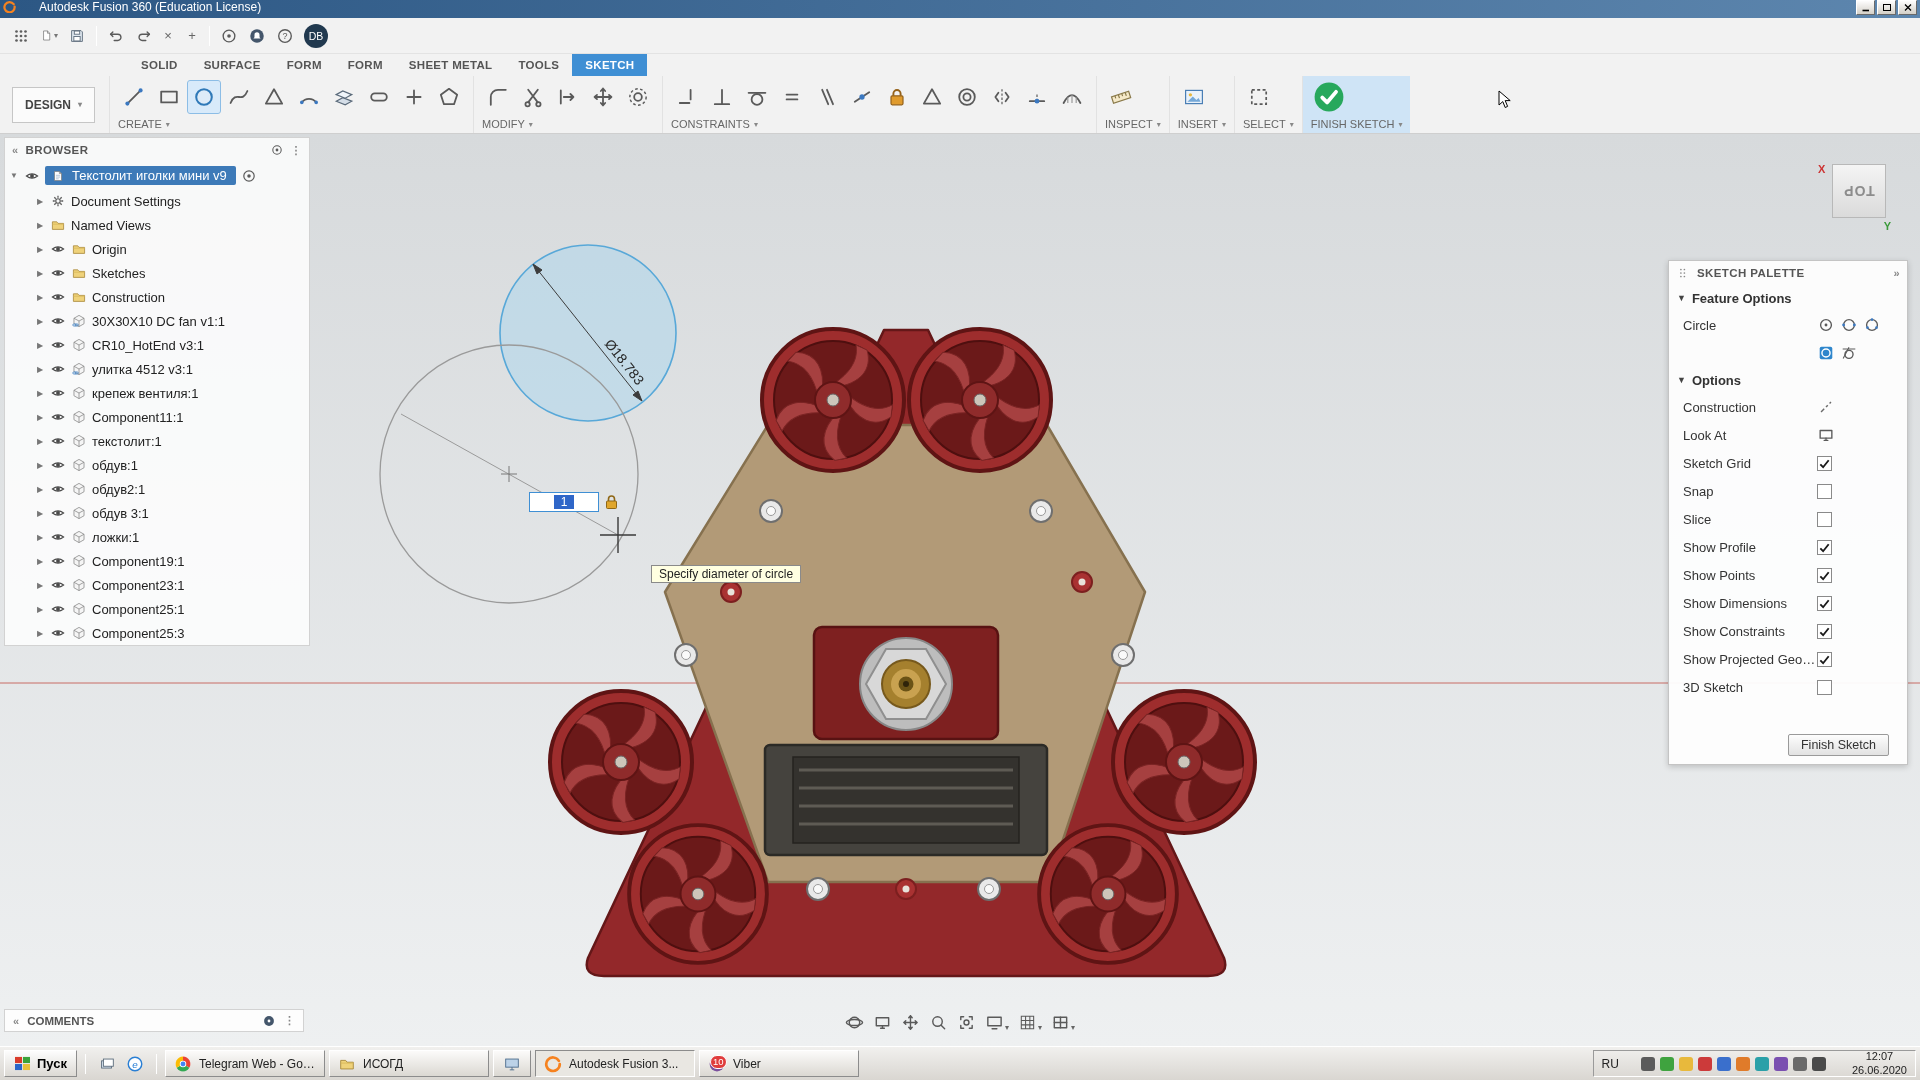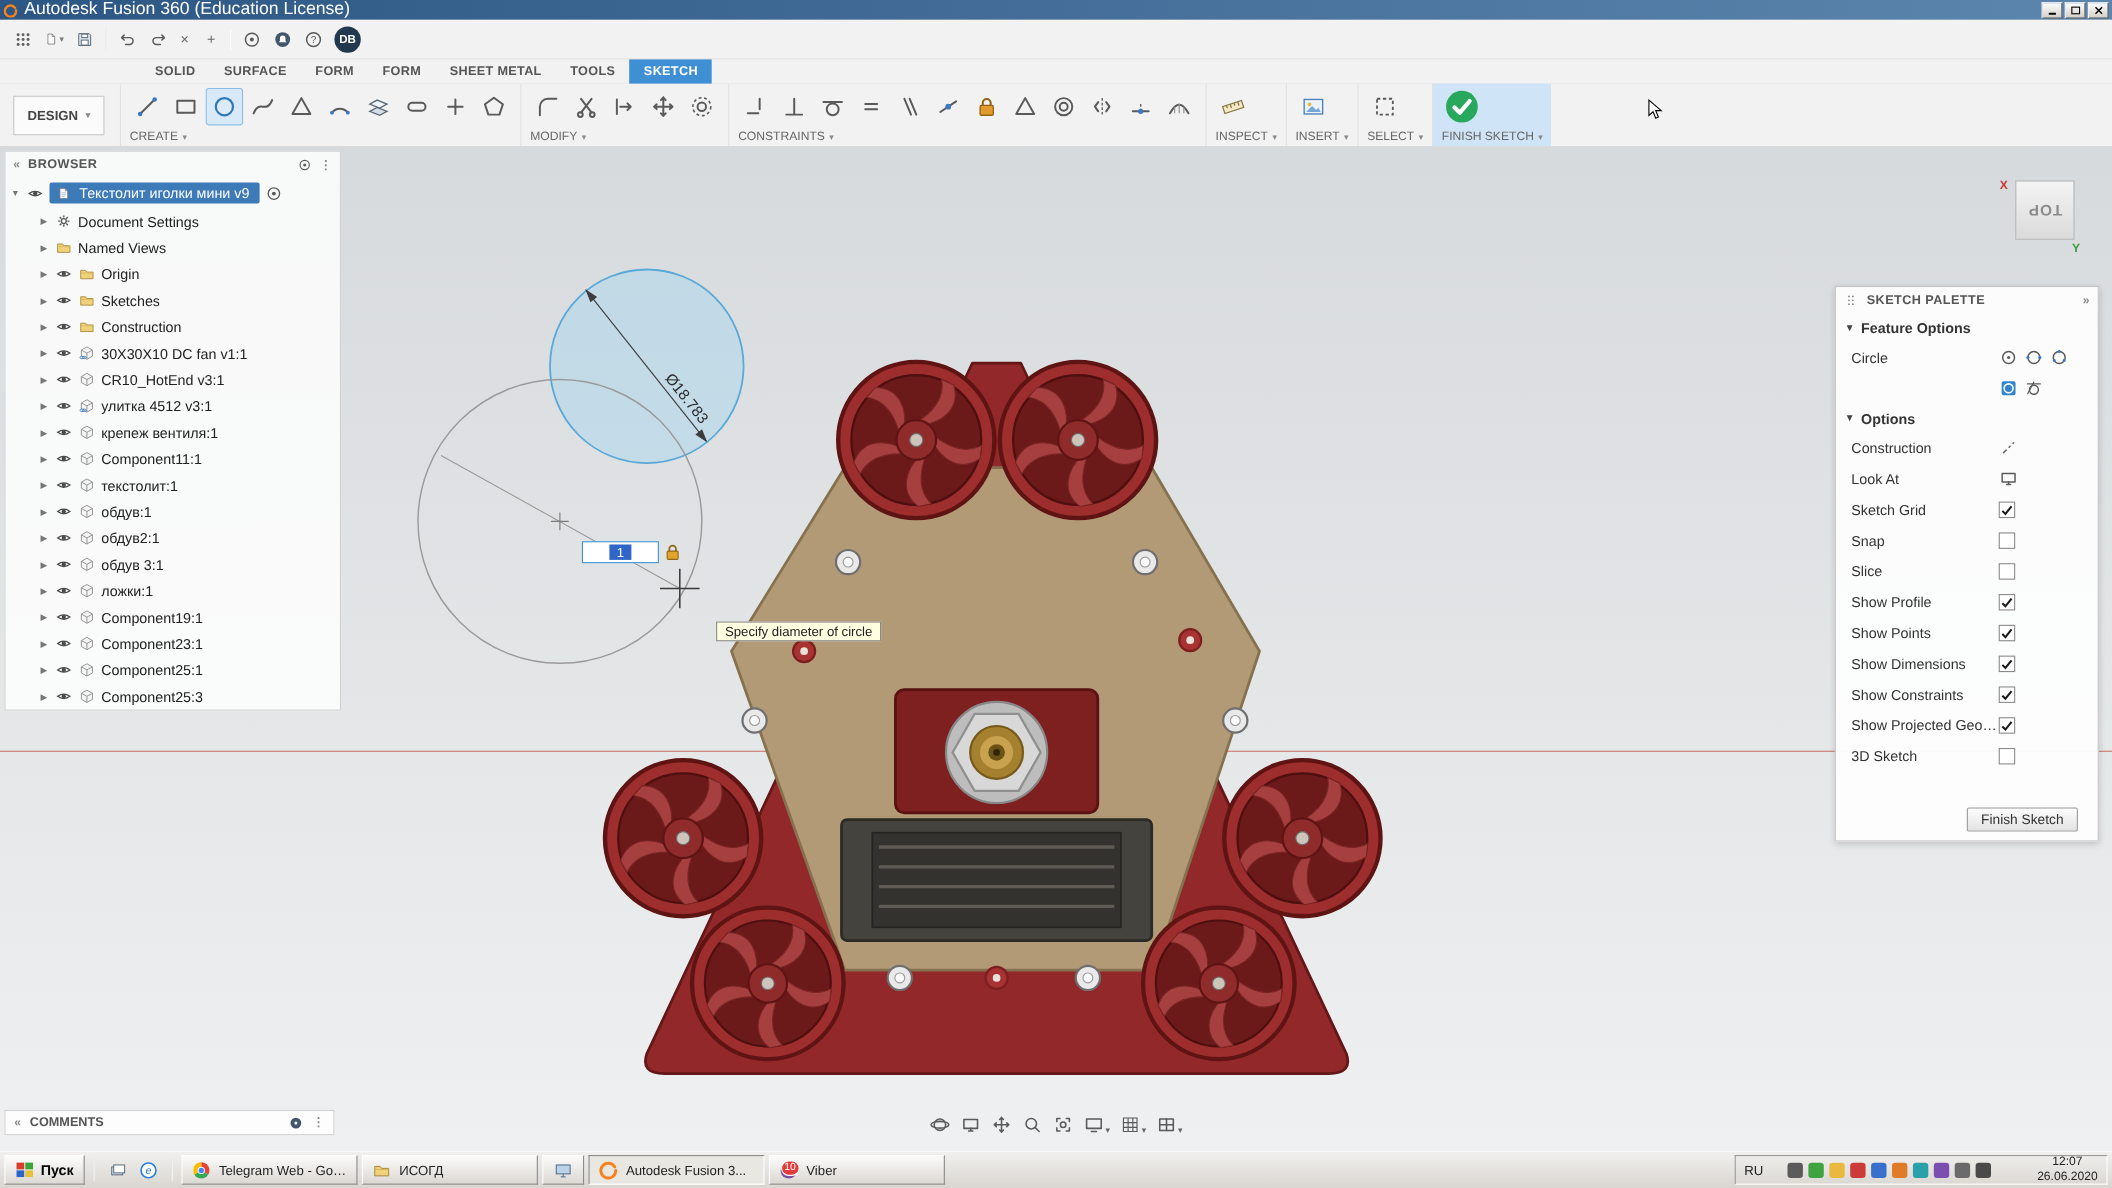--- a/index.html
+++ b/index.html
@@ -3,36 +3,36 @@
 <meta charset="utf-8">
 <style>
   *{margin:0;padding:0;box-sizing:border-box}
   html,body{width:1920px;height:1080px;overflow:hidden}
   body{font-family:"Liberation Sans",sans-serif;background:#d8d8d8;position:relative}
   .icon svg,.rcell svg,.tray-ic svg{display:block;width:100%;height:100%}
   .spacer{flex:1}
   .vsep{width:1px;height:20px;background:#c2c2c2;border-right:1px solid #fff;margin:0 4px}
 
   
-  .titlebar{height:18px;background:linear-gradient(90deg,var(--titlebar-blue,#2c5784),#5d86ae);color:#fff;display:flex;align-items:center;gap:6px;padding:0 3px;font-size:16px}
+  .titlebar{height:18px;background:linear-gradient(90deg,var(--titlebar-blue,#2c5784),#5d86ae);color:#fff;display:flex;gap:23px;padding:0 3px;font-size:12px}
   .titlebar .app-ico{width:13px;height:13px}
   .winbtns{margin-left:auto;display:flex;gap:2px}
   .wbtn{width:19px;height:15px;background:linear-gradient(#fdfdfd,#d4d0c8);border:1px solid;border-color:#fff #6a6a6a #6a6a6a #fff;display:flex;align-items:center;justify-content:center}
   .wbtn svg{width:10px;height:9px}
 
   
   .qat{height:36px;background:#f2f2f2;display:flex;align-items:center;padding:0 8px;border-bottom:1px solid #e3e3e3}
   .qat-left,.qat-right{display:flex;align-items:center;gap:2px}
   .qbtn{width:26px;height:26px;padding:4px;display:flex;align-items:center;justify-content:center;border-radius:2px}
   .qbtn .caret{font-size:8px;color:#777;margin-left:1px}
   .qat-center{flex:1;display:flex;justify-content:center}
   .doc-tab{display:flex;align-items:center;gap:7px;padding:5px 16px;font-size:13px;color:#333}
   .doc-tab .icon{width:15px;height:15px}
   .tabx{font-size:13px;color:#666;width:22px;height:22px;display:flex;align-items:center;justify-content:center}
-  .avatar{width:24px;height:24px;border-radius:50%;background:#21394f;color:#fff;font-size:10.5px;font-weight:bold;display:flex;align-items:center;justify-content:center;margin-left:4px}
+  .avatar{width:24px;height:24px;border-radius:50%;background:#21394f;color:#fff;font-size:10.5px;font-weight:normal;display:flex;align-items:center;justify-content:center;margin-left:4px}
 
   
   .tabrow{height:22px;background:#f2f2f2;display:flex;align-items:stretch;padding-left:128px}
   .tab{padding:4px 13px;font-size:11.5px;font-weight:bold;color:#555;letter-spacing:.3px;display:flex;align-items:center}
   .tab.active{background:var(--accent,#3f8fd4);color:#fff}
 
   
   .ribbon{height:58px;background:#f2f2f2;display:flex;align-items:stretch;border-bottom:1px solid #cfcfcf}
   .design-btn{align-self:center;margin:0 14px 0 12px;display:flex;align-items:center;gap:7px;border:1px solid #c6c6c6;background:#fbfbfb;padding:10px 12px;font-size:12px;font-weight:bold;color:#444}
   .design-btn .caret,.rlabel .caret{font-size:8px;color:#888}
@@ -95,21 +95,21 @@
   .startbtn .icon{width:17px;height:15px}
   .qlbtn{width:26px;height:26px;padding:4px}
   .tbtn{position:relative;height:27px;display:flex;align-items:center;gap:7px;padding:0 8px;background:linear-gradient(#fcfbfa,#dbd8d2);border:1px solid;border-color:#fff #8c8c8c #8c8c8c #fff;font-size:12px;color:#222;width:160px}
   .tbtn.icon-only{width:38px;justify-content:center}
   .tbtn.active{background:#e9e7e2;border-color:#8c8c8c #fff #fff #8c8c8c}
   .tbtn .icon{width:18px;height:18px;flex:0 0 18px}
   .tbtn .tlabel{white-space:nowrap;overflow:hidden;text-overflow:ellipsis}
   .badge{position:absolute;top:0;left:2px;background:#e03c3c;color:#fff;border-radius:8px;min-width:15px;height:14px;font-size:9.5px;display:flex;align-items:center;justify-content:center;border:1px solid #fff;padding:0 2px}
   .tray{margin-left:auto;height:27px;border:1px solid;border-color:#9a9a9a #fff #fff #9a9a9a;display:flex;align-items:center;gap:22px;padding:0 8px;font-size:12px;color:#222}
   .tray-ic{width:14px;height:14px;border-radius:3px}
-  .clock{text-align:center;font-size:11px;line-height:1.25;margin-left:20px}
+  .clock{text-align:center;font-size:11px;line-height:1.25;margin-left:4px}
 
   .cursor{position:absolute;z-index:60}
 </style>
 </head>
 <body>
 
 <div id="app" style="position:absolute;inset:0">
 
   <div class="titlebar">
     <span class="app-ico icon">

